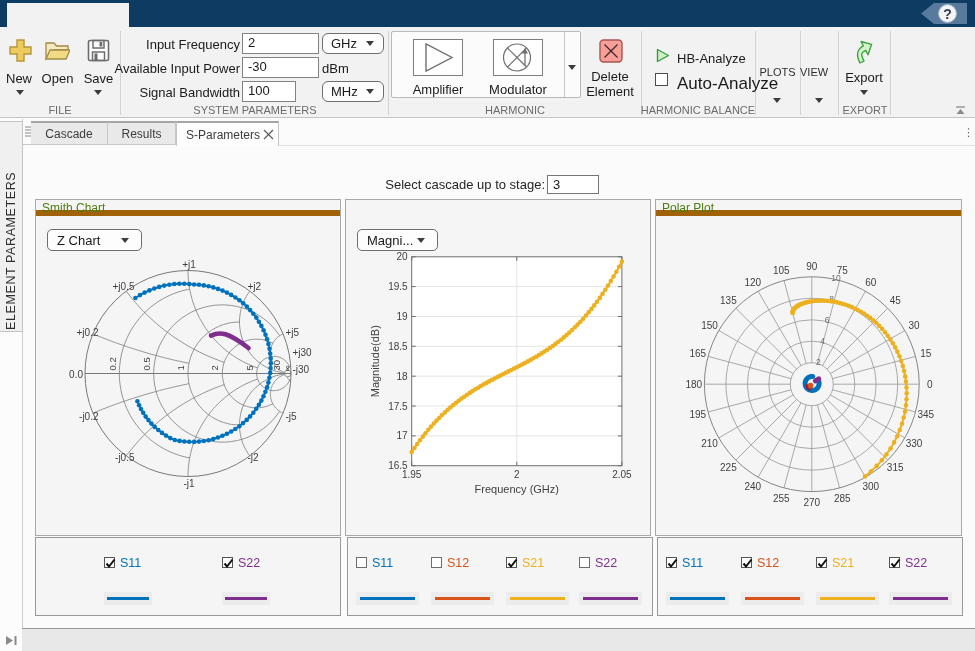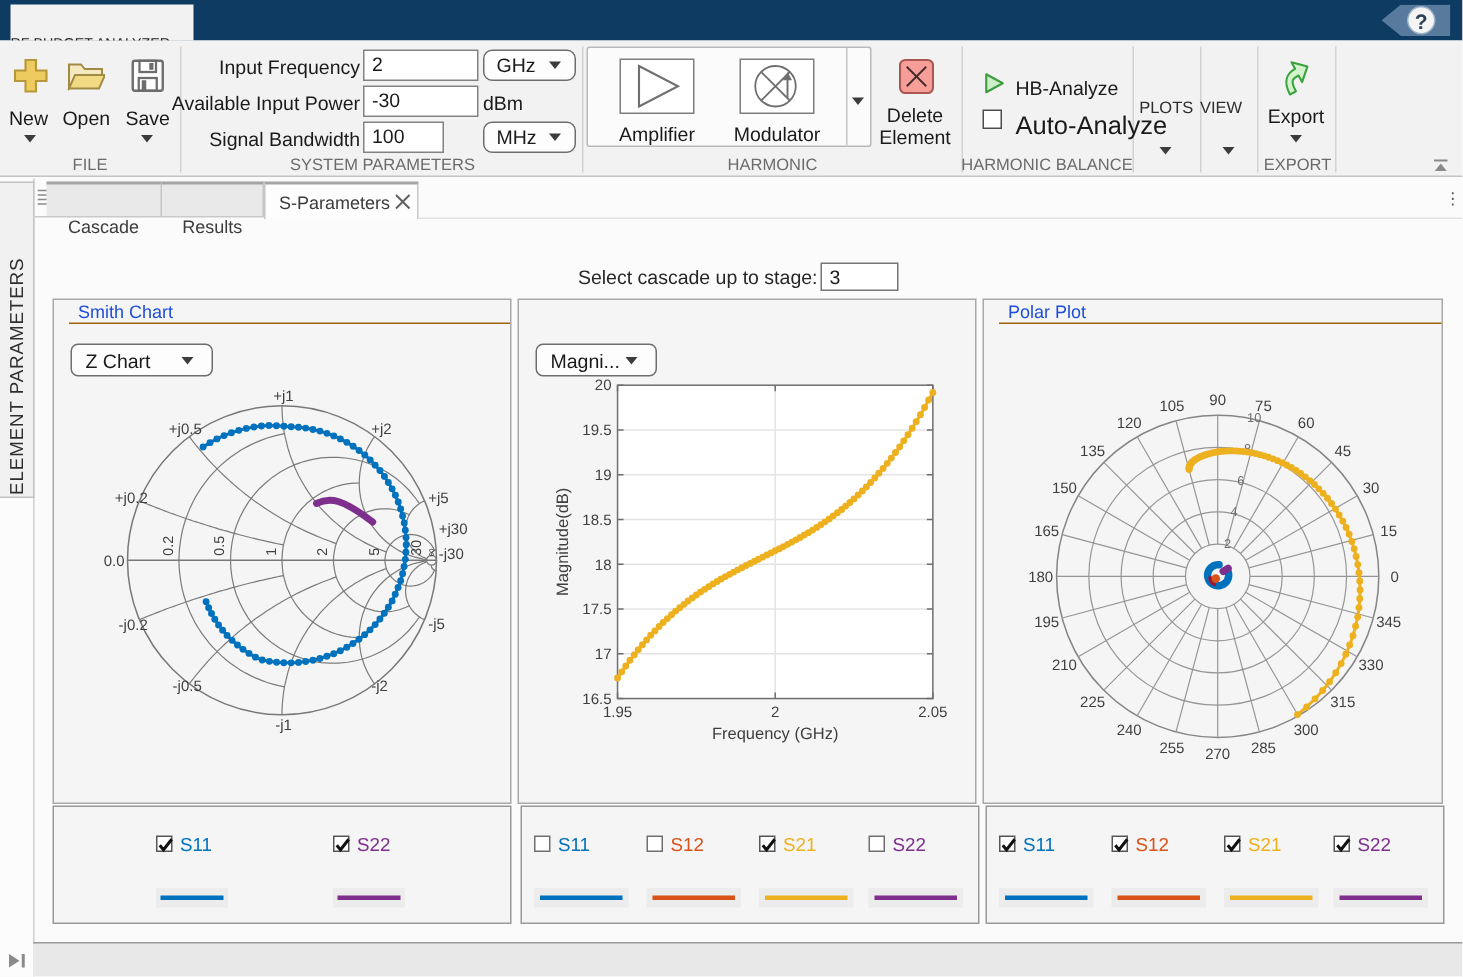--- a/index.html
+++ b/index.html
@@ -3,27 +3,27 @@
 *{margin:0;padding:0;box-sizing:border-box}
 html,body{width:975px;height:651px;overflow:hidden;font-family:"Liberation Sans",sans-serif;background:#fbfbfb;position:relative}
 .abs{position:absolute}
 .sep{position:absolute;width:1px;background:#d2d2d2}
 .seclab{position:absolute;font-size:11px;color:#6b6b6b;text-align:center;white-space:nowrap}
 .tlab{position:absolute;font-size:13px;color:#1a1a1a;white-space:nowrap}
 .inp{position:absolute;background:#fff;border:1px solid #828282;font-size:13px;color:#1a1a1a;padding:1px 0 0 5px}
 .dd{position:absolute;background:#fdfdfd;border:1px solid #6e6e6e;border-radius:6px;font-size:13px;color:#1a1a1a}
 .darr{position:absolute;width:0;height:0;border-left:4px solid transparent;border-right:4px solid transparent;border-top:5px solid #3c3c3c}
 .panel{position:absolute;background:#f5f5f5;border:1px solid #a9a9a9}
-.ptitle{position:absolute;left:10px;top:0;right:0;height:16px;border-bottom:1px solid #a16207;font-size:12px;color:#1d4ed8;padding:1px 0 0 6px}
+.ptitle{position:absolute;left:0;top:0;right:0;height:16px;border-bottom:6px solid #a16207;font-size:12px;color:#4d7c0f;padding:1px 0 0 6px}
 .lbox{position:absolute;background:#f5f5f5;border:1px solid #999}
 .cb{position:absolute;width:11px;height:11px;background:#fff;border:1px solid #555}
 .slab{position:absolute;font-size:12.5px;white-space:nowrap}
 .pill{position:absolute;height:13px;background:#ececec}
 .pline{position:absolute;height:2.5px}
-.tab{position:absolute;top:121px;height:23px;background:#e9e9e9;border-top:2px solid #a5a5a5;border-right:1px solid #c6c6c6;font-size:12px;color:#3c3c3c;text-align:center;padding-top:21px}
+.tab{position:absolute;top:121px;height:23px;background:#e9e9e9;border-top:2px solid #a5a5a5;border-right:1px solid #c6c6c6;font-size:12px;color:#3c3c3c;text-align:center;padding-top:4px}
 </style></head>
 <body>
 
 <div class="abs" style="left:0;top:0;width:975px;height:27px;background:#0d3b61"></div>
 <div class="abs" style="left:7px;top:3px;width:122px;height:24px;background:#f2f2f2;font-size:9.5px;color:#1c1c1c;text-align:left;padding-top:21px;white-space:nowrap">RF BUDGET ANALYZER</div>
 <div class="abs" style="left:921px;top:3px;width:46px;height:21px;background:#587a9d;clip-path:polygon(0 50%,13px 0,100% 0,100% 100%,13px 100%)"></div>
 <div class="abs" style="left:938px;top:3.5px;width:19px;height:19px;background:#f4f4f4;border-radius:50%;border:1px solid #9db3c7;text-align:center;font-size:14px;font-weight:bold;color:#2b3e55;line-height:19px">?</div>
 
 <div class="abs" style="left:0;top:27px;width:975px;height:91px;background:#f2f2f2;border-bottom:1px solid #c4c4c4"></div>
 <div class="sep" style="left:120px;top:31px;height:84px"></div>

